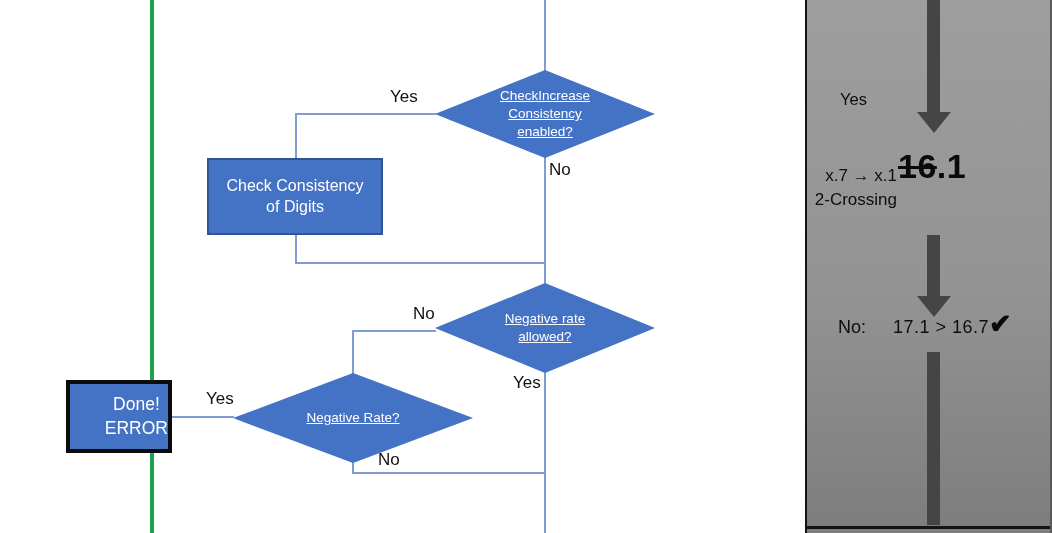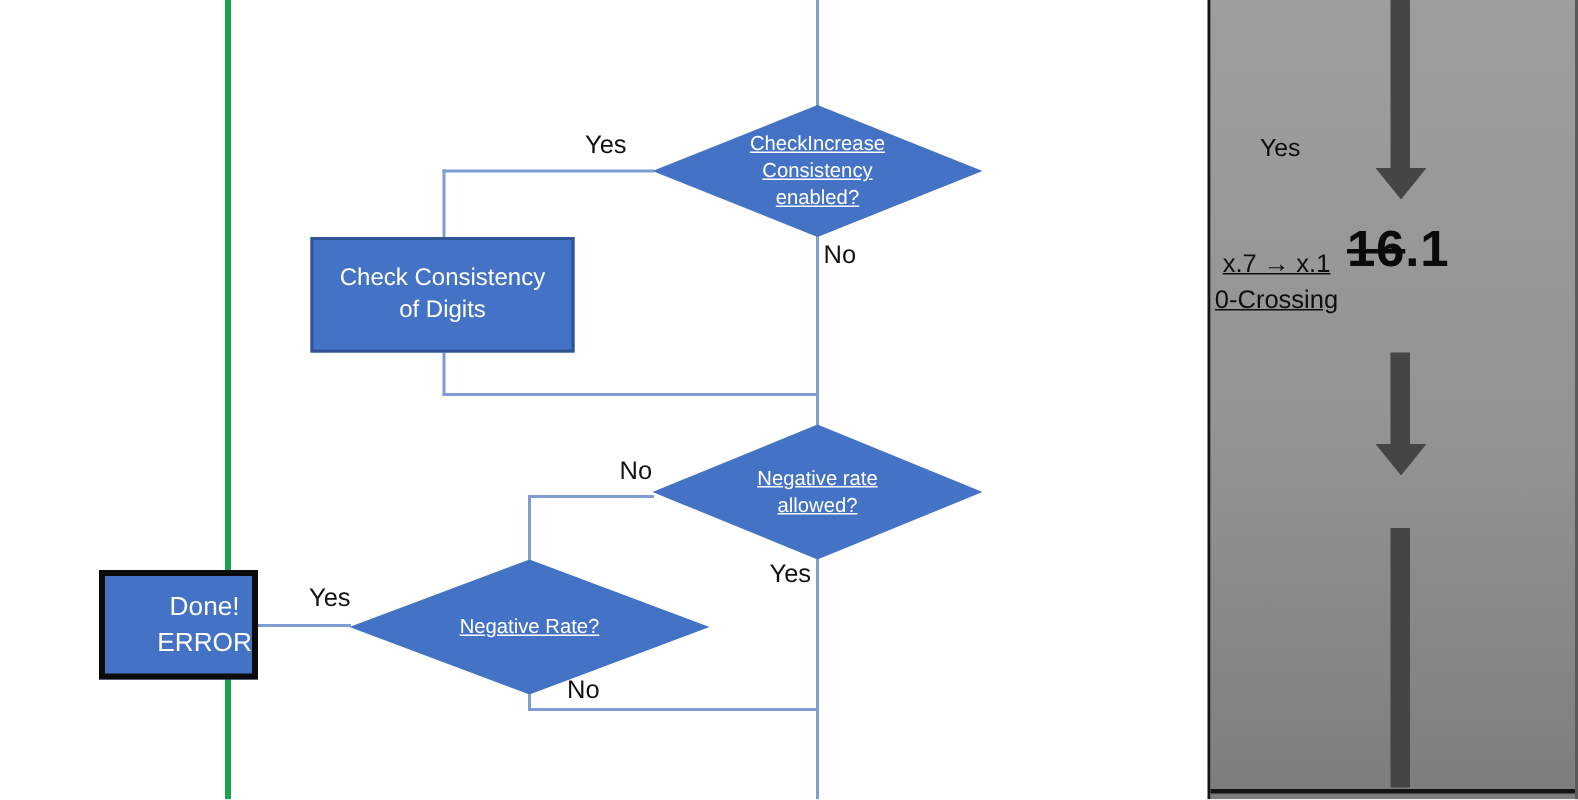--- a/index.html
+++ b/index.html
@@ -32,22 +32,22 @@
     position:absolute;left:805px;top:0;width:245px;height:533px;
     background:linear-gradient(180deg,#9e9e9e 0%,#939393 55%,#7d7d7d 100%);
     border-left:2px solid var(--panel_border);
   }
   .panel-bottom-border{position:absolute;left:0;bottom:4px;width:100%;height:3px;background:var(--panel_border);}
   .panel-right-border{position:absolute;right:0;top:0;width:2px;height:100%;background:#5a5a5a;}
   .shaft{position:absolute;left:120px;width:13px;background:var(--arrow_gray);}
   .head{position:absolute;left:110px;width:34px;height:21px;background:var(--arrow_gray);
         clip-path:polygon(0 0,100% 0,50% 100%);}
   .panel-yes{position:absolute;left:33px;top:90px;font-size:16.5px;color:#0e0e0e;}
-  .rule-note{position:absolute;left:-2px;top:164px;width:92px;text-align:center;
-             font-size:17px;line-height:24px;color:#0e0e0e;text-decoration:underline;}
+  .rule-note{position:absolute;left:-2px;top:164px;width:92px;text-align:right;
+             font-size:17px;line-height:24px;color:#0e0e0e;}
   .nums{position:absolute;left:91px;top:150px;font-size:34px;font-weight:700;
         line-height:33px;color:#0a0a0a;letter-spacing:0.5px;}
   .struck{text-decoration:line-through;text-decoration-thickness:3px;margin-top:36px;}
   .result-row{position:absolute;left:0;top:314px;width:100%;height:30px;font-size:18px;color:#0e0e0e;}
   .result-no{position:absolute;left:31px;top:3px;}
   .result-cmp{position:absolute;left:86px;top:3px;letter-spacing:0.5px;}
   .check{position:absolute;left:182px;top:-6px;font-size:27px;font-weight:700;color:#0a0a0a;}
 </style>
 </head>
 <body>
@@ -105,27 +105,32 @@
     <div class="panel-bottom-border"></div>
     <div class="panel-right-border"></div>
 
     <div class="shaft" style="top:0;height:113px"></div>
     <div class="head" style="top:112px"></div>
 
     <div class="panel-yes">Yes</div>
 
     <div class="rule-note">
       <div>x.7 → x.1</div>
-      <div>0-Crossing</div>
+      <div>2-Crossing</div>
     </div>
 
     <div class="nums">
       <div><span class="struck">16</span><span>.1</span></div>
     </div>
 
     <div class="shaft" style="top:235px;height:62px"></div>
     <div class="head" style="top:296px"></div>
 
+    <div class="result-row">
+      <span class="result-no">No:</span>
+      <span class="result-cmp">17.1 &gt; 16.7</span>
+      <span class="check">✔</span>
+    </div>
 
     <div class="shaft" style="top:352px;height:173px"></div>
   </div>
 
 </div>
 
 </body></html>

